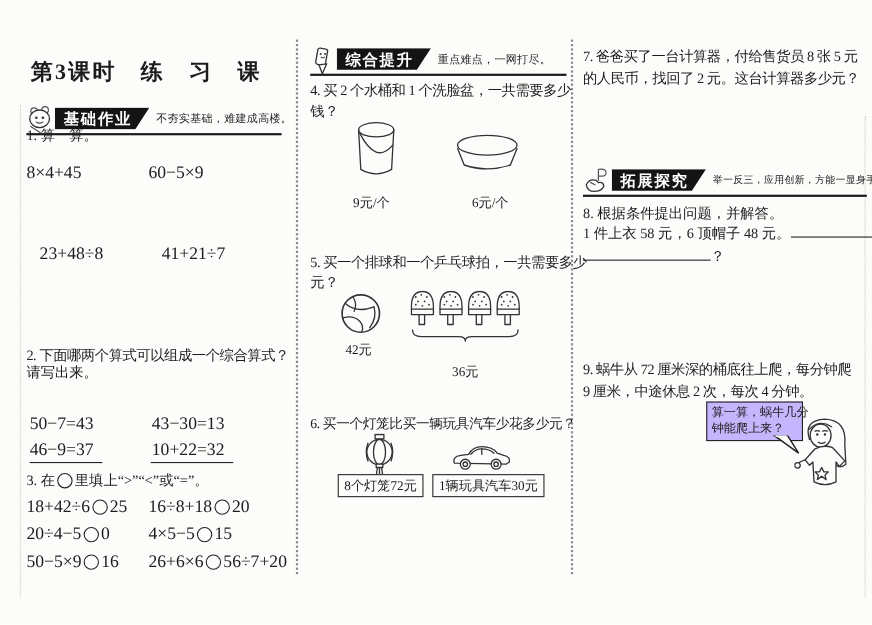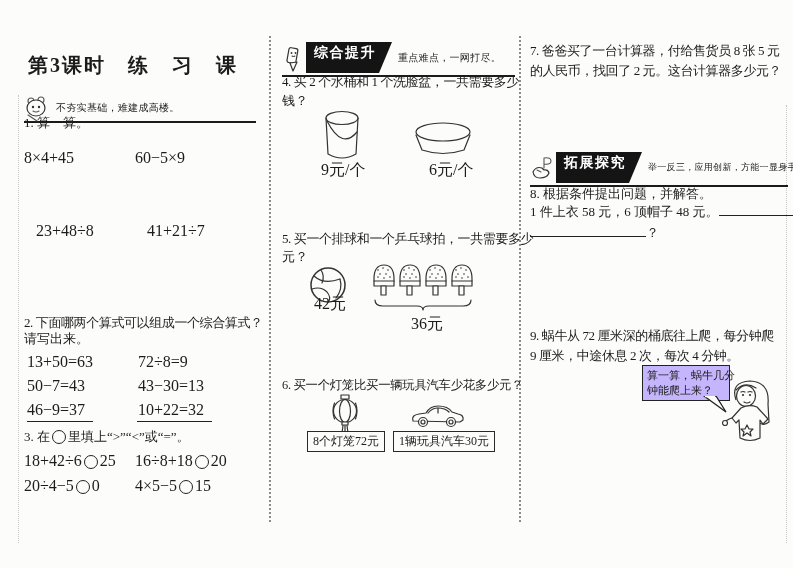--- a/index.html
+++ b/index.html
@@ -11,38 +11,38 @@
   .tight { letter-spacing:-0.4px; }
   .math { font-size:16px; white-space:nowrap; }
 
   
   .title { font-size:20px; font-weight:bold; letter-spacing:2px; text-align:left; }
 
   
   .banner { display:flex; align-items:center; border-bottom:2px solid #1b1b1b; padding-bottom:2px; }
   .banner svg { flex:0 0 auto; margin-right:2px; margin-bottom:-3px; }
   .ribbon { background:#141414; color:#fff; font-weight:bold; font-size:14px; letter-spacing:1.5px;
-            padding:2px 16px 11px 8px; clip-path:polygon(0 0,100% 0,calc(100% - 13px) 100%,0 100%);
+            padding:2px 16px 0 8px; clip-path:polygon(0 0,100% 0,calc(100% - 13px) 100%,0 100%);
             white-space:nowrap; }
   .slogan { font-weight:normal; font-size:10px; margin-left:6px; letter-spacing:0.3px; white-space:nowrap; }
   .slogan.small { font-size:9px; }
 
   
   .pair { display:flex; }
   .pair .c1 { width:111px; }
   .circle { display:inline-block; width:14px; height:14px; border:1.2px solid #222; border-radius:50%;
             vertical-align:-3px; margin:0 2px; background:#fcfcfa; }
   .blank { display:inline-block; border-bottom:1.4px solid #222; height:12px; }
 
   
   .vsep { border-left:2px dotted #8a8a8a; width:0; }
   .vsep.faint { border-left:1px dotted #c7c7c3; }
 
   
-  .price { font-size:16px; white-space:nowrap; }
+  .price { font-size:12px; white-space:nowrap;margin-top:16px; }
   .pricebox { font-size:12px; border:1px solid #2a2a2a; padding:1px 5px; white-space:nowrap; background:#fcfcfa; }
 
   
   .bubble { width:88px; border:1.5px solid #222; background:#c4b5fd; padding:2px 4px;
             font-size:11px; line-height:1.35; }
   .bubble div { white-space:nowrap; }
 
   svg .ln { fill:none; stroke:#333; stroke-width:1.2; stroke-linecap:round; stroke-linejoin:round; }
   svg .fl { fill:#fcfcfa; stroke:#333; stroke-width:1.2; stroke-linejoin:round; }
   svg .dk { fill:#333; stroke:none; }
@@ -63,39 +63,36 @@
   <div class="abs banner" style="left:24px;top:96px;width:232px">
     <svg width="24" height="26" viewBox="0 0 24 26">
       <circle class="gy" cx="7" cy="5" r="3"></circle>
         <circle class="gy" cx="17" cy="4" r="3"></circle>
       <ellipse class="fl" cx="12" cy="12" rx="9" ry="8"></ellipse>
       <circle class="dk" cx="9" cy="11" r="1.2"></circle>
         <circle class="dk" cx="15" cy="11" r="1.2"></circle>
       <path class="gy" d="M9,15 Q12,17 15,15"></path>
         <path class="gy" d="M4,19 L13,25"></path>
     </svg>
+    <span class="ribbon">基础作业</span>
     <span class="slogan">不夯实基础，难建成高楼。</span>
   </div>
 
   <div class="abs txt" style="left:24px;top:114px">1. 算一算。</div>
   <div class="abs pair" style="left:24px;top:149px">
     <span class="math c1">8×4+45</span>
     <span class="math">60−5×9</span>
   </div>
   <div class="abs pair" style="left:36px;top:222px">
     <span class="math c1">23+48÷8</span>
     <span class="math">41+21÷7</span>
   </div>
 
   <div class="abs txt tight" style="left:24px;top:314px">2. 下面哪两个算式可以组成一个综合算式？</div>
   <div class="abs txt" style="left:24px;top:330px">请写出来。</div>
-  <div class="abs pair" style="left:27px;top:353px">
-    <span class="math c1">13+50=63</span>
-    <span class="math">72÷8=9</span>
-  </div>
   <div class="abs pair" style="left:27px;top:377px">
     <span class="math c1">50−7=43</span>
     <span class="math">43−30=13</span>
   </div>
   <div class="abs pair" style="left:27px;top:401px">
     <span class="math c1">46−9=37</span>
     <span class="math">10+22=32</span>
   </div>
   <div class="abs" style="left:27px;top:408px">
     <span class="blank" style="width:66px"></span>
@@ -105,20 +102,24 @@
   <div class="abs txt" style="left:24px;top:428px">
     <span>3. 在</span><span class="circle"></span><span>里填上“&gt;”“&lt;”或“=”。</span>
   </div>
   <div class="abs pair" style="left:24px;top:452px">
     <span class="math c1"><span>18+42÷6</span><span class="circle"></span><span>25</span></span>
     <span class="math"><span>16÷8+18</span><span class="circle"></span><span>20</span></span>
   </div>
   <div class="abs pair" style="left:24px;top:477px">
     <span class="math c1"><span>20÷4−5</span><span class="circle"></span><span>0</span></span>
     <span class="math"><span>4×5−5</span><span class="circle"></span><span>15</span></span>
+  </div>
+  <div class="abs pair" style="left:24px;top:502px">
+    <span class="math c1"><span>50−5×9</span><span class="circle"></span><span>16</span></span>
+    <span class="math"><span>26+6×6</span><span class="circle"></span><span>56÷7+20</span></span>
   </div>
 
   <div class="abs banner" style="left:282px;top:42px;width:233px">
     <svg width="22" height="26" viewBox="0 0 22 26">
       <rect class="fl" x="6" y="2" width="9" height="15" rx="2" transform="rotate(10 10 9)"></rect>
       <path class="fl" d="M8,17 L11,25 L15,16 Z"></path>
       <circle class="dk" cx="9.5" cy="7" r="0.9"></circle>
         <circle class="dk" cx="13.5" cy="7" r="0.9"></circle>
       <path class="gy" d="M10,10 Q11.5,11 13,10"></path>
     </svg>

